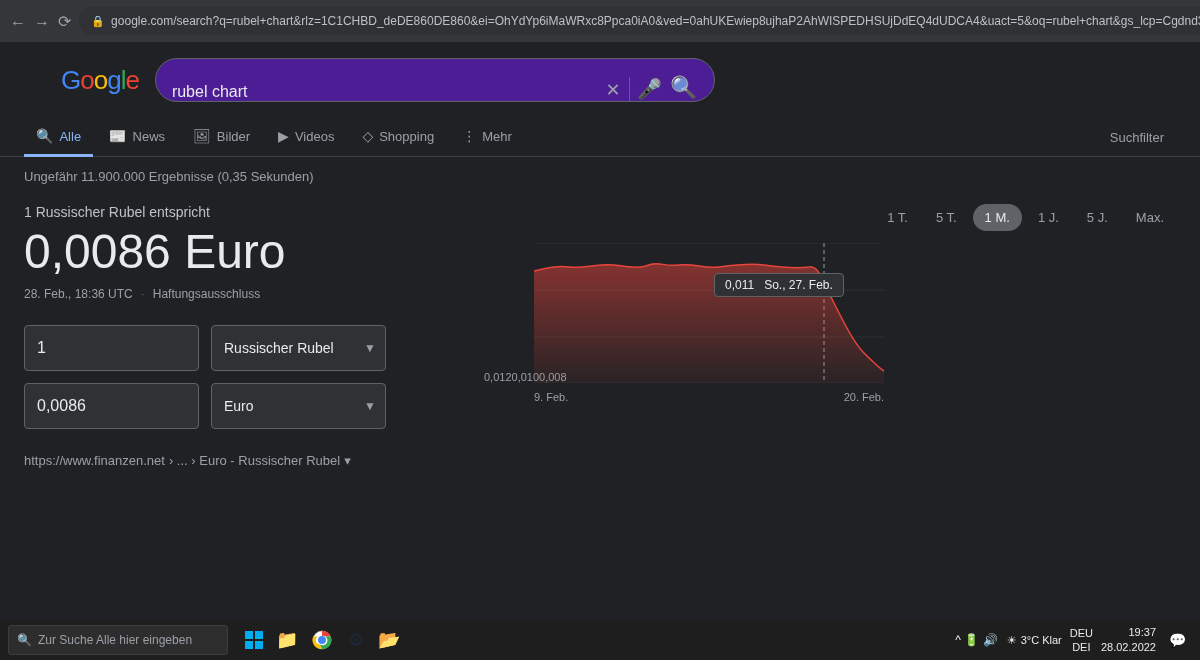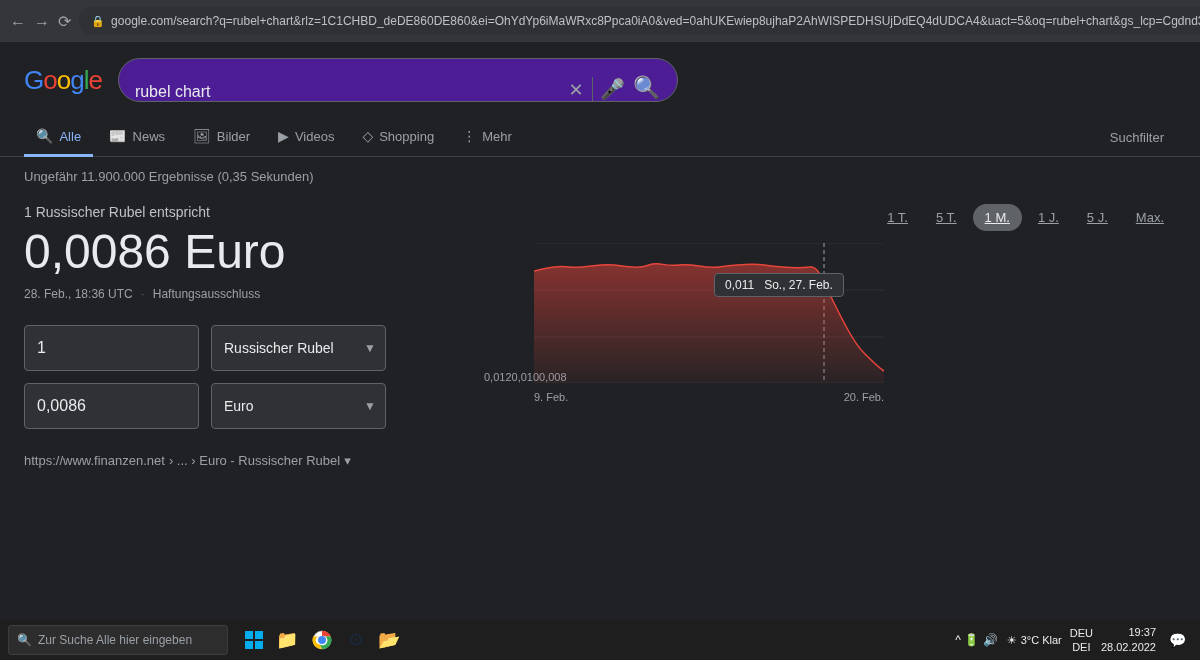--- a/index.html
+++ b/index.html
@@ -58,20 +58,21 @@
       padding: 16px 24px;
       gap: 16px;
     }
     .google-logo {
       font-size: 26px;
       font-weight: 400;
       color: #e8eaed;
       letter-spacing: -1px;
       white-space: nowrap;
       flex-shrink: 0;
+      margin-left: 37px;
     }
     .g-blue { color: #4285f4; }
     .g-red { color: #ea4335; }
     .g-yellow { color: #fbbc05; }
     .g-green { color: #34a853; }
 
     .search-bar-container {
       display: flex;
       align-items: flex-end;
       background: #4c1d95;
@@ -240,21 +241,20 @@
       justify-content: flex-end;
     }
     .time-btn {
       background: none;
       border: none;
       color: #9aa0a6;
       font-size: 13px;
       cursor: pointer;
       padding: 6px 12px;
       border-radius: 16px;
-      text-decoration: underline;
     }
     .time-btn.active {
       background: #5f6368;
       color: #e8eaed;
     }
 
     .chart-wrapper {
       position: relative;
       width: 400px;
       height: 160px;

